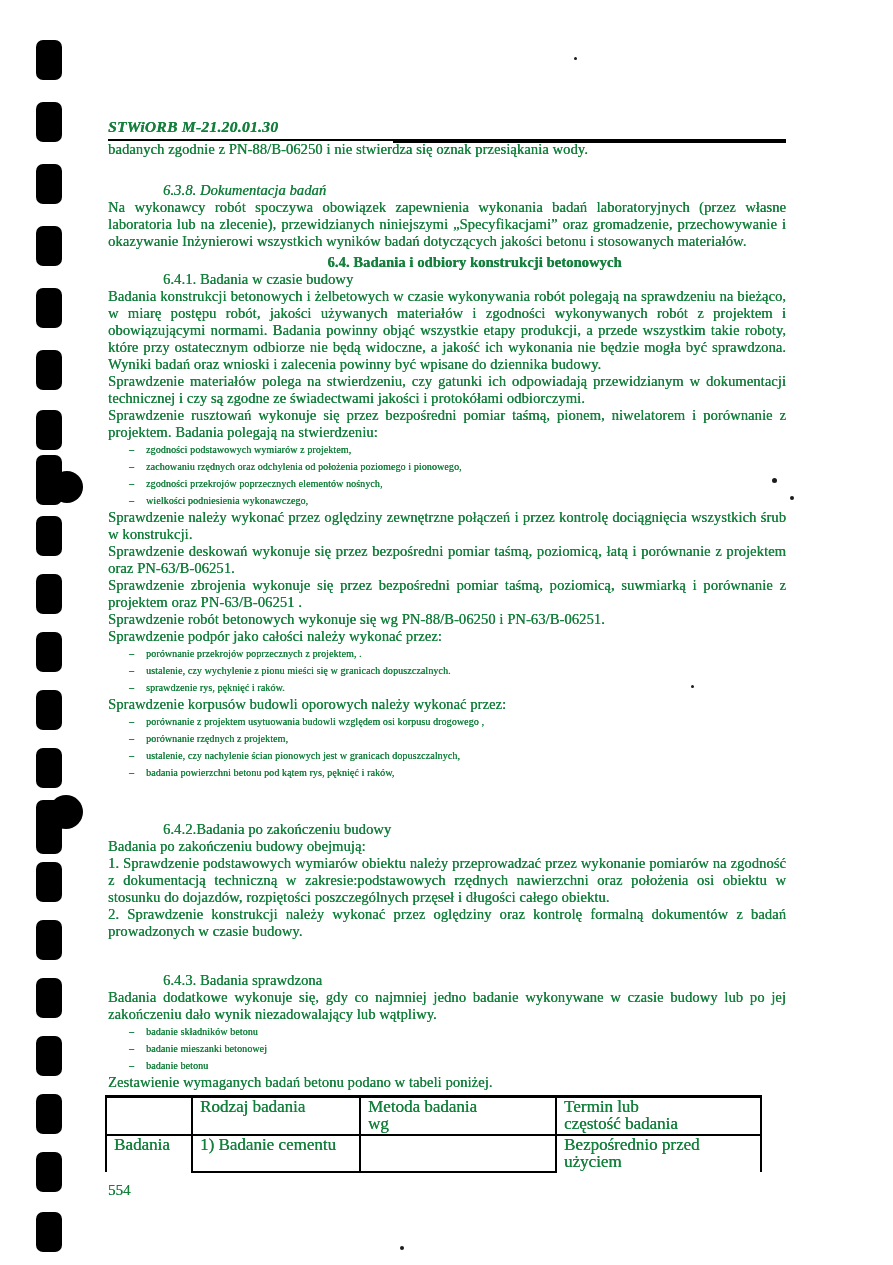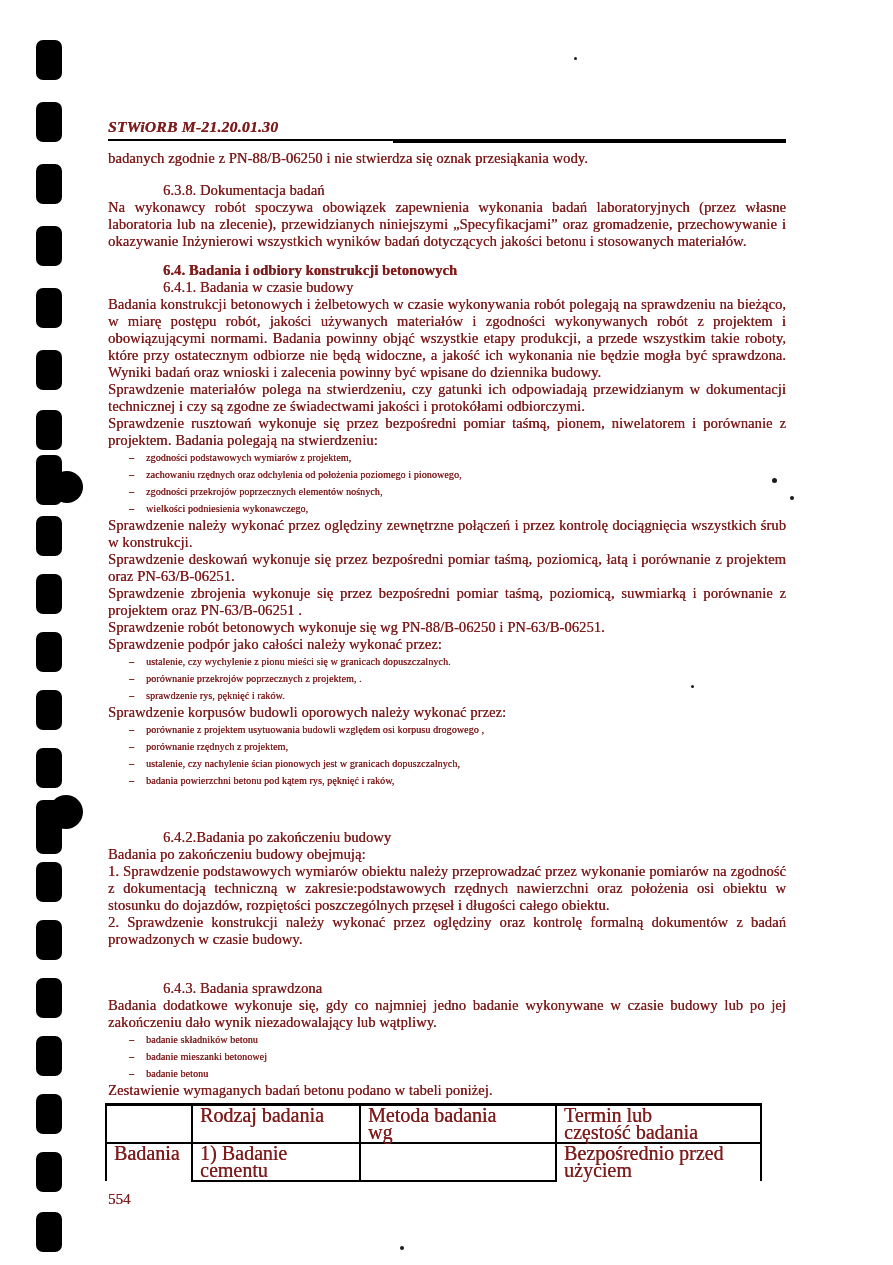--- a/index.html
+++ b/index.html
@@ -1,53 +1,53 @@
 <!DOCTYPE html>
 <html><head>
 <meta charset="utf-8">
 <style>
   html,body{margin:0;padding:0;background:#e8e8e8;}
   .page{
     position:relative;
     width:893px;height:1265px;
     background:#ffffff;
     overflow:hidden;
-    color:#7f1d1d;
+    color:#15803d;
     font-family:"Liberation Serif","DejaVu Serif",serif;
     text-shadow:0.3px 0 0 currentColor; 
   }
   .content{position:absolute;left:108px;top:118px;width:678px;}
 
   .doc-header{
     font-style:italic;font-weight:bold;font-size:15.5px;line-height:18px;
     letter-spacing:0.3px;
     padding-bottom:3px;border-bottom:2.5px solid #000;position:relative;
   }
   .doc-header::after{ 
     content:"";position:absolute;right:0;left:42%;bottom:-4px;height:1.6px;background:#000;
   }
 
   .blk{font-size:14.5px;line-height:17px;letter-spacing:0.1px;}
   .paragraph{text-align:justify;}
   .heading{text-align:left;}
   .indent{padding-left:55px;}
   .bold{font-weight:bold;}
-  .intro{margin-top:9px;font-family:Liberation Serif, serif;}
+  .intro{font-family:Liberation Serif, serif;}
 
   .bullets{margin:0;}
   .bullet{
     position:relative;padding-left:38px;
     font-size:10px;line-height:17px;letter-spacing:0.1px;
   }
   .bullet::before{content:"\2013";position:absolute;left:21px;font-weight:bold;}
 
   .tests-table{
     margin-top:4px;margin-left:-3px;
     border-collapse:collapse;
-    font-size:20px;line-height:16.5px;
+    font-size:17px;line-height:16.5px;
   }
   .tests-table td{vertical-align:top;padding:1px 7px 2px 7px;}
   .tests-table thead td{border:2.4px solid #000;border-top:3px solid #000;}
   .tests-table tbody td{border-left:2.4px solid #000;border-right:2.4px solid #000;height:20px;}
   .tests-table tbody td.cut{border-bottom:2.4px solid #000;}
 
   .page-number{margin-top:9px;font-size:15px;}
 
   .bmark{
     position:absolute;left:36px;width:26px;height:40px;
@@ -96,41 +96,41 @@
       <div class="speck" style="left: 574px; top: 57px; width: 3px; height: 3px;"></div>
       <div class="speck" style="left: 691px; top: 685px; width: 3px; height: 3px;"></div>
       <div class="speck" style="left: 400px; top: 1246px; width: 4px; height: 4px;"></div>
     </div>
   <div class="content">
     <div class="doc-header">
       <span>STWiORB  M-21.20.01.30</span>
     </div>
     <div id="blocks">
         <div class="blk paragraph intro">badanych zgodnie z PN-88/B-06250  i nie stwierdza się oznak przesiąkania wody.</div>
-        <div class="blk heading indent" style="margin-top: 15px;">6.3.8.  Dokumentacja badań</div>
+        <div class="blk heading indent" style="margin-top: 24px; font-style: italic;">6.3.8.  Dokumentacja badań</div>
         <div class="blk paragraph">Na wykonawcy robót spoczywa obowiązek zapewnienia wykonania badań laboratoryjnych (przez własne laboratoria lub na zlecenie), przewidzianych niniejszymi „Specyfikacjami” oraz gromadzenie, przechowywanie i okazywanie Inżynierowi wszystkich wyników badań dotyczących jakości betonu i stosowanych materiałów.</div>
-        <div class="blk heading bold indent" style="margin-top: 12px;">6.4. Badania i odbiory konstrukcji betonowych</div>
+        <div class="blk heading bold indent" style="margin-top: 4px; text-align: center;">6.4. Badania i odbiory konstrukcji betonowych</div>
         <div class="blk heading indent" style="margin-top: 0;">6.4.1.  Badania w czasie budowy</div>
         <div class="blk paragraph">Badania konstrukcji betonowych i żelbetowych w czasie wykonywania robót polegają na sprawdzeniu na bieżąco, w miarę postępu robót, jakości używanych materiałów i zgodności wykonywanych robót z projektem i obowiązującymi normami. Badania powinny objąć wszystkie etapy produkcji, a przede wszystkim takie roboty, które przy ostatecznym odbiorze nie będą widoczne, a jakość ich wykonania nie będzie mogła być sprawdzona. Wyniki badań oraz wnioski i zalecenia powinny być wpisane do dziennika budowy.</div>
         <div class="blk paragraph">Sprawdzenie materiałów polega na stwierdzeniu, czy gatunki ich odpowiadają przewidzianym w dokumentacji technicznej i czy są zgodne ze świadectwami jakości i protokółami odbiorczymi.</div>
         <div class="blk paragraph">Sprawdzenie rusztowań wykonuje się przez bezpośredni pomiar taśmą, pionem, niwelatorem i porównanie z projektem. Badania polegają na stwierdzeniu:</div>
         <div class="bullets">
           <div class="bullet">zgodności podstawowych wymiarów z projektem,</div>
           <div class="bullet">zachowaniu rzędnych oraz odchylenia od położenia poziomego i pionowego,</div>
           <div class="bullet">zgodności przekrojów poprzecznych elementów nośnych,</div>
           <div class="bullet">wielkości podniesienia wykonawczego,</div>
         </div>
         <div class="blk paragraph">Sprawdzenie należy wykonać przez oględziny zewnętrzne połączeń i przez kontrolę dociągnięcia wszystkich śrub w konstrukcji.</div>
         <div class="blk paragraph">Sprawdzenie deskowań wykonuje się przez bezpośredni pomiar taśmą, poziomicą, łatą i porównanie z projektem oraz PN-63/B-06251.</div>
         <div class="blk paragraph">Sprawdzenie zbrojenia wykonuje się przez bezpośredni pomiar taśmą, poziomicą, suwmiarką i porównanie z projektem oraz PN-63/B-06251 .</div>
         <div class="blk paragraph">Sprawdzenie robót betonowych wykonuje się wg PN-88/B-06250 i PN-63/B-06251.</div>
         <div class="blk paragraph">Sprawdzenie podpór jako całości należy wykonać przez:</div>
         <div class="bullets">
+          <div class="bullet">porównanie przekrojów poprzecznych z projektem, .</div>
           <div class="bullet">ustalenie, czy wychylenie z pionu mieści się w granicach dopuszczalnych.</div>
-          <div class="bullet">porównanie przekrojów poprzecznych z projektem, .</div>
           <div class="bullet">sprawdzenie rys, pęknięć i raków.</div>
         </div>
         <div class="blk paragraph">Sprawdzenie korpusów budowli oporowych należy wykonać przez:</div>
         <div class="bullets">
           <div class="bullet">porównanie z projektem usytuowania budowli względem osi korpusu drogowego ,</div>
           <div class="bullet">porównanie rzędnych z projektem,</div>
           <div class="bullet">ustalenie, czy nachylenie ścian pionowych jest w granicach dopuszczalnych,</div>
           <div class="bullet">badania powierzchni betonu pod kątem rys, pęknięć i raków,</div>
         </div>
         <div class="blk heading indent" style="margin-top: 40px;">6.4.2.Badania po zakończeniu budowy</div>

